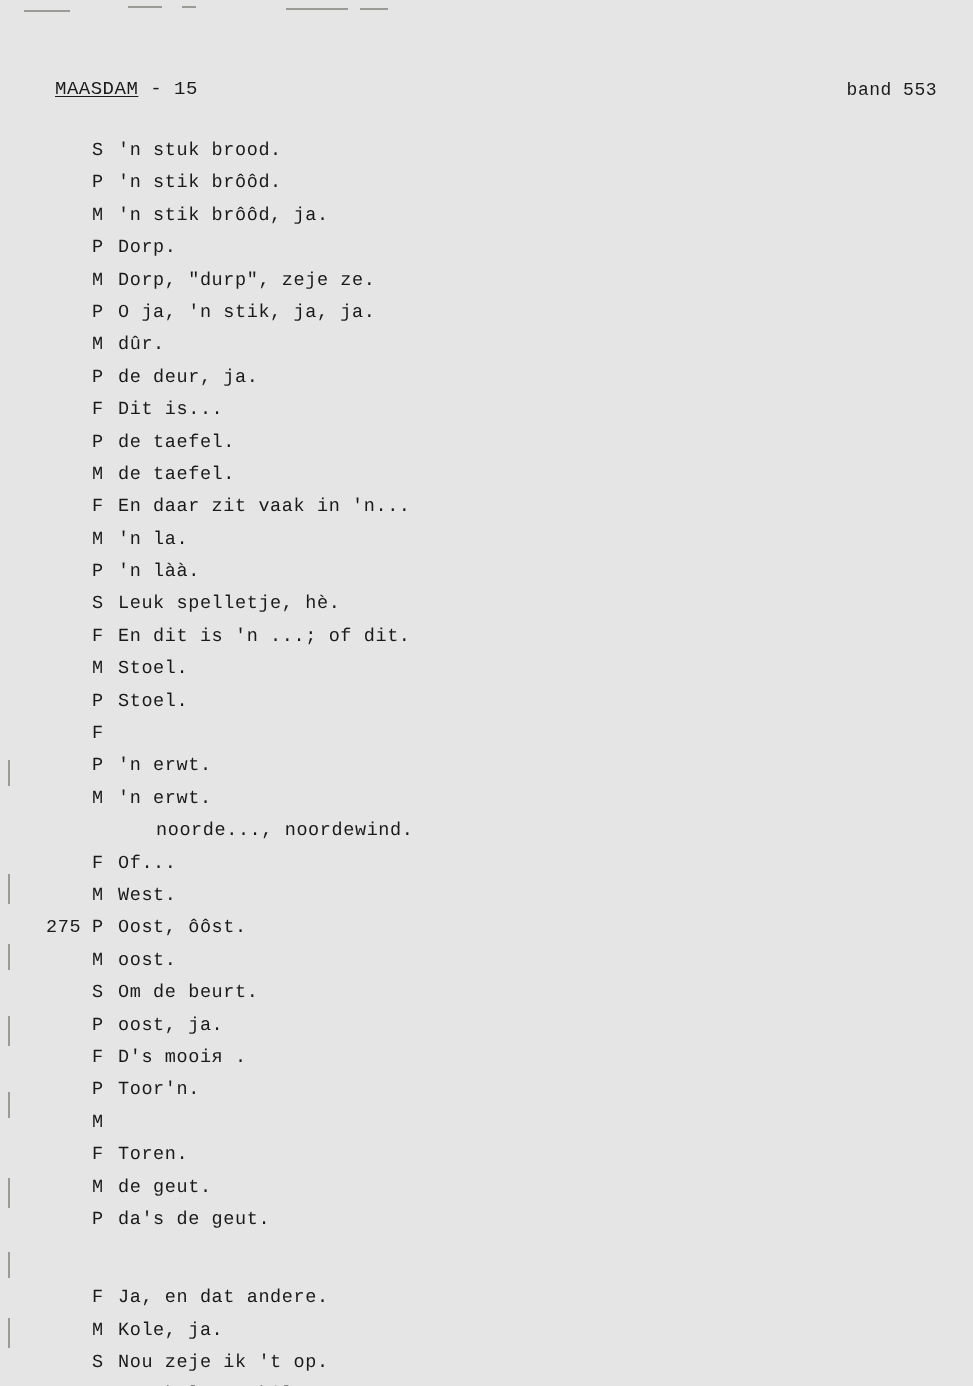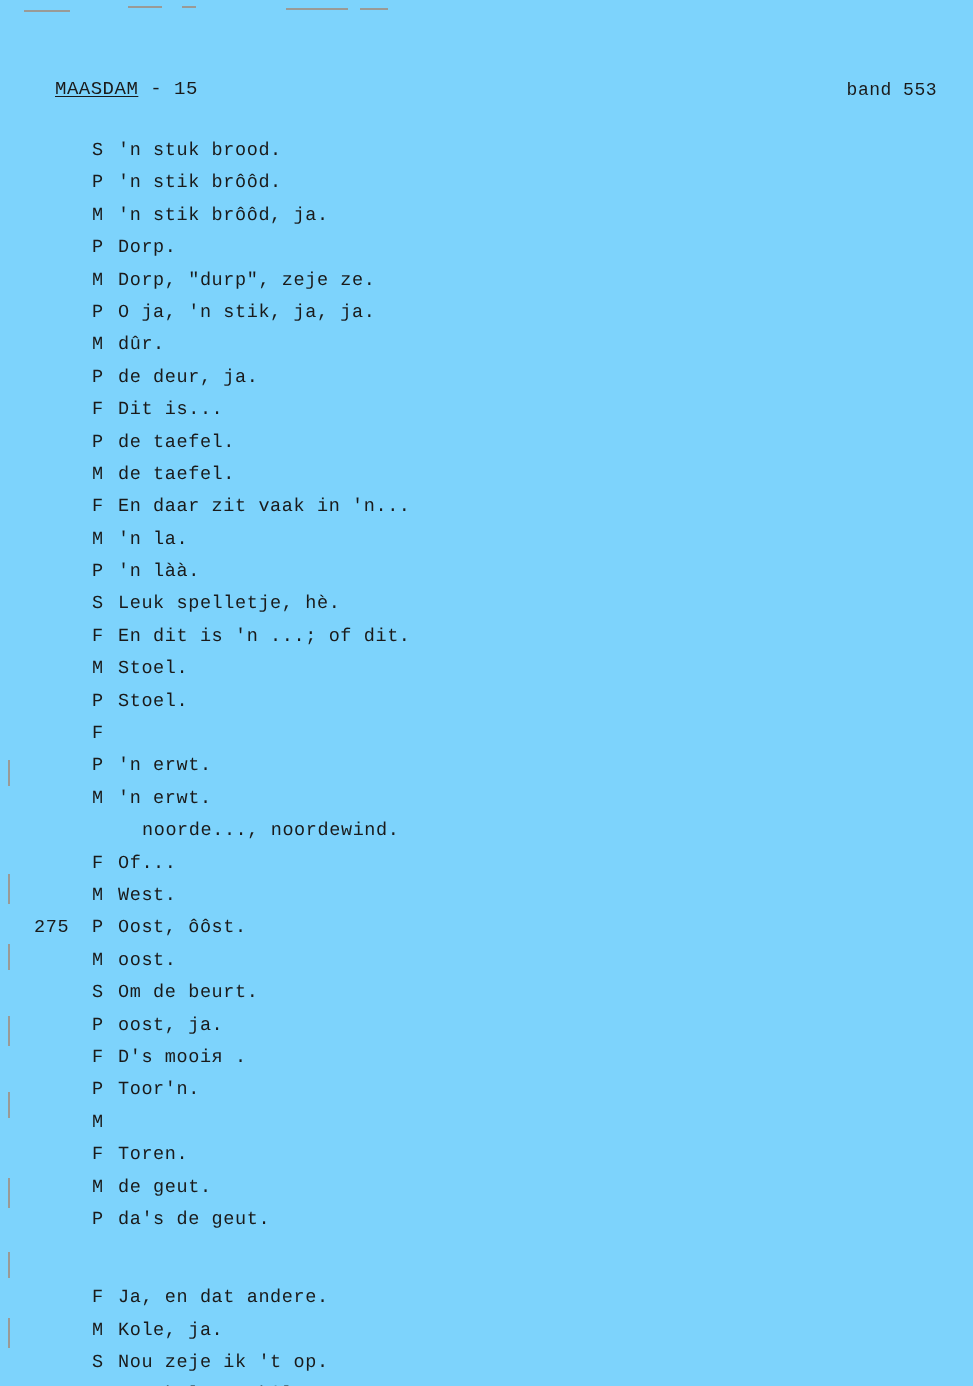--- a/index.html
+++ b/index.html
@@ -13,21 +13,21 @@
     position: relative;
     font-family: "Liberation Mono", "DejaVu Sans Mono", monospace;
     color: #1a1a1a;
     overflow: hidden;
   }
 
   
   .page {
     position: absolute;
     inset: 0;
-    background: #7dd3fc;
+    background: #e5e5e5;
   }
 
   
   .edge-marks {
     position: absolute;
     left: 0;
     top: 0;
     width: 100%;
     height: 100%;
     pointer-events: none;
@@ -74,39 +74,39 @@
 
   .line {
     position: relative;
     height: 32.4px;
     font-size: 18.5px;
     letter-spacing: 0.6px;
     white-space: pre;
   }
   .line .lineno {
     position: absolute;
-    left: 34px;
+    left: 46px;
     top: 0;
     width: 46px;
     text-align: left;
     font-size: 18.5px;
   }
   .line .spk {
     position: absolute;
     left: 92px;
     top: 0;
     width: 22px;
   }
   .line .txt {
     position: absolute;
     left: 118px;
     top: 0;
   }
   .line.cont .txt {
-    left: 142px;
+    left: 156px;
   }
   .line.gap {
     height: 46px;
   }
 
   
   .transcript .line .txt,
   .transcript .line .spk {
     text-rendering: geometricPrecision;
   }

